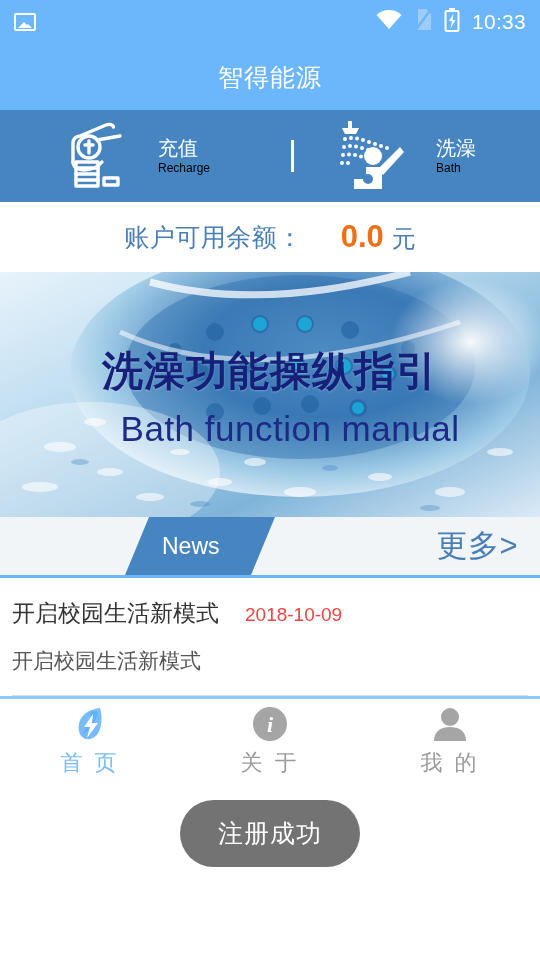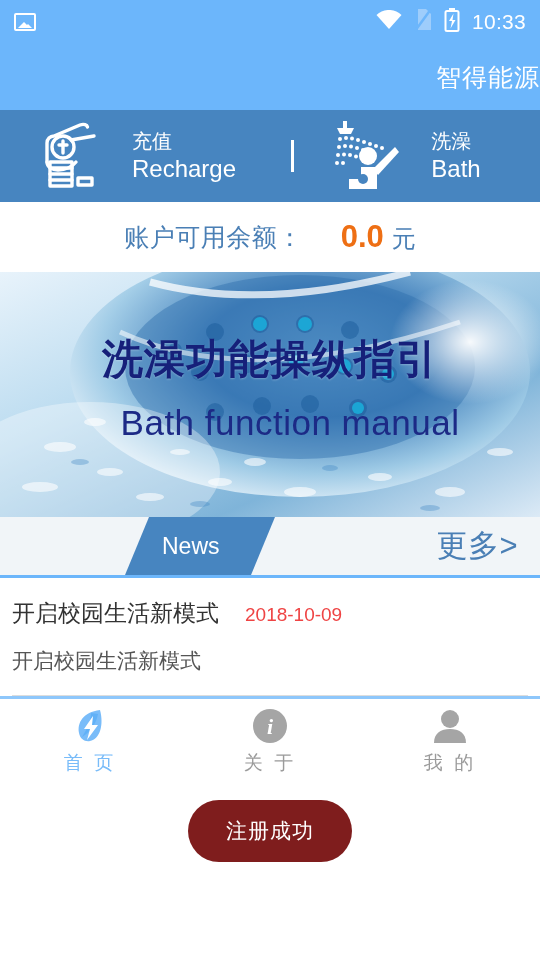--- a/index.html
+++ b/index.html
@@ -65,21 +65,21 @@
     border-right: 4px solid transparent;
     border-bottom: 4px solid #ffffff;
   }
 
   
   .titlebar {
     height: 66px;
     background: #6cb6fb;
     display: flex;
     align-items: center;
-    justify-content: flex-end;
+    justify-content: center;
     flex: 0 0 auto;
   }
   .titlebar .title {
     color: #ffffff;
     font-size: 25px;
     letter-spacing: 1px;
   }
 
   
   .actionbar {
@@ -98,21 +98,21 @@
     gap: 24px;
     height: 100%;
   }
   .action-labels {
     display: flex;
     flex-direction: column;
     justify-content: center;
     line-height: 1.22;
   }
   .action-labels .cn { color: #ffffff; font-size: 20px; }
-  .action-labels .en { color: #ffffff; font-size: 24px; }
+  .action-labels .en { color: #000000; font-size: 12px; }
   .action-divider {
     position: absolute;
     left: 291px;
     top: 50%;
     transform: translateY(-50%);
     width: 3px;
     height: 32px;
     background: #ffffff;
   }
 
@@ -154,37 +154,37 @@
     flex: 0 0 auto;
     background: #cfe2ef;
   }
   .banner-photo {
     position: absolute;
     inset: 0;
   }
   .banner-text {
     position: absolute;
     left: 0; right: 0;
-    top: 60px;
+    top: 72px;
     text-align: center;
     pointer-events: none;
   }
   .banner-cn {
     color: #16207a;
     font-size: 41px;
     font-weight: bold;
     letter-spacing: 1px;
     display: block;
     text-shadow: 0 1px 2px rgba(255,255,255,0.25);
   }
   .banner-en {
     color: #1c2a86;
     font-size: 35px;
     display: block;
-    margin-top: 16px;
+    margin-top: 10px;
     letter-spacing: 0.5px;
     padding-left: 40px;
   }
 
   
   .news-header {
     height: 58px;
     background: #f1f5f8;
     position: relative;
     flex: 0 0 auto;
@@ -259,23 +259,23 @@
     height: 1px;
     background: #dddddd;
   }
 
   
   .toast {
     position: absolute;
     left: 50%;
     transform: translateX(-50%);
     top: 800px;
-    background: #7f1d1d;
+    background: #737373;
     color: #ffffff;
-    font-size: 21px;
+    font-size: 25px;
     padding: 17px 38px;
     border-radius: 34px;
     letter-spacing: 1px;
     white-space: nowrap;
   }
 
   
   .bottomnav {
     height: 84px;
     background: #ffffff;
@@ -287,21 +287,21 @@
   .nav-item {
     flex: 1 1 0;
     display: flex;
     flex-direction: column;
     align-items: center;
     justify-content: center;
     gap: 5px;
     height: 100%;
   }
   .nav-label {
-    font-size: 19px;
+    font-size: 22px;
     letter-spacing: 3px;
     color: #9b9b9b;
   }
   .nav-item.active .nav-label { color: #79bcf9; }
   .nav-icon { height: 38px; display: flex; align-items: center; justify-content: center; }
 </style>
 </head>
 <body>
 
 <div class="phone">

